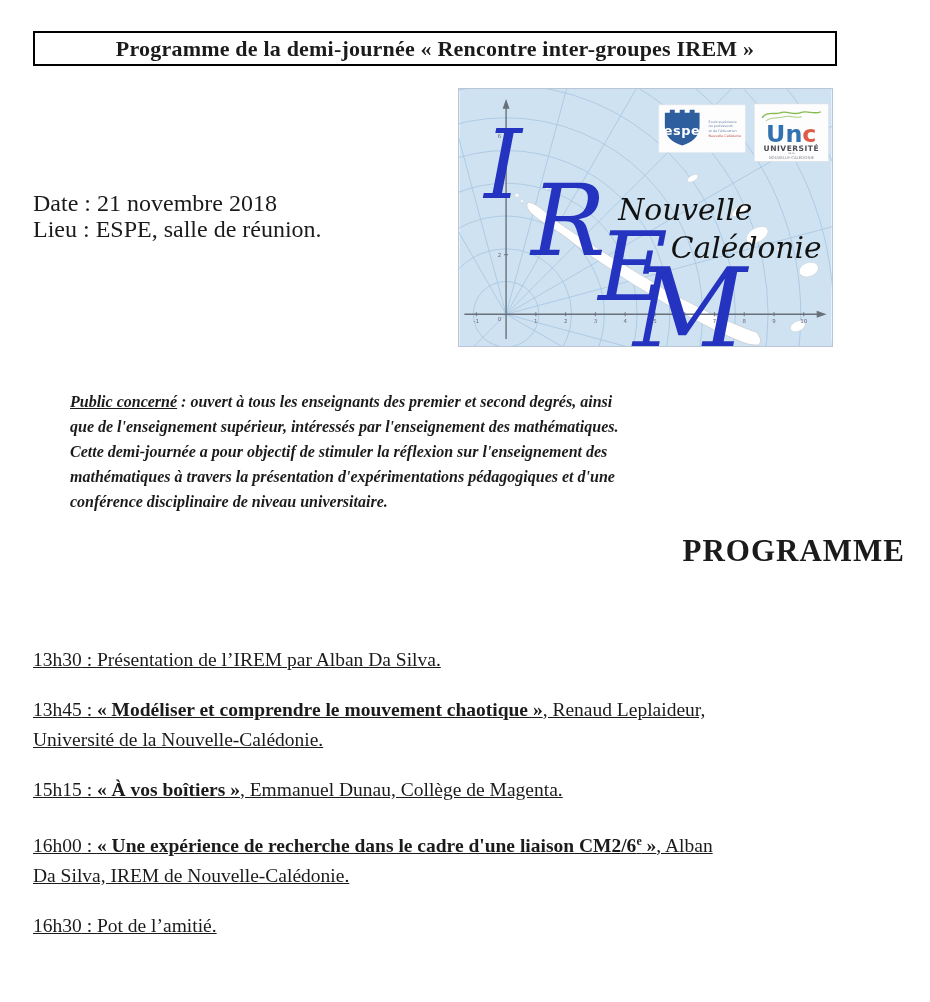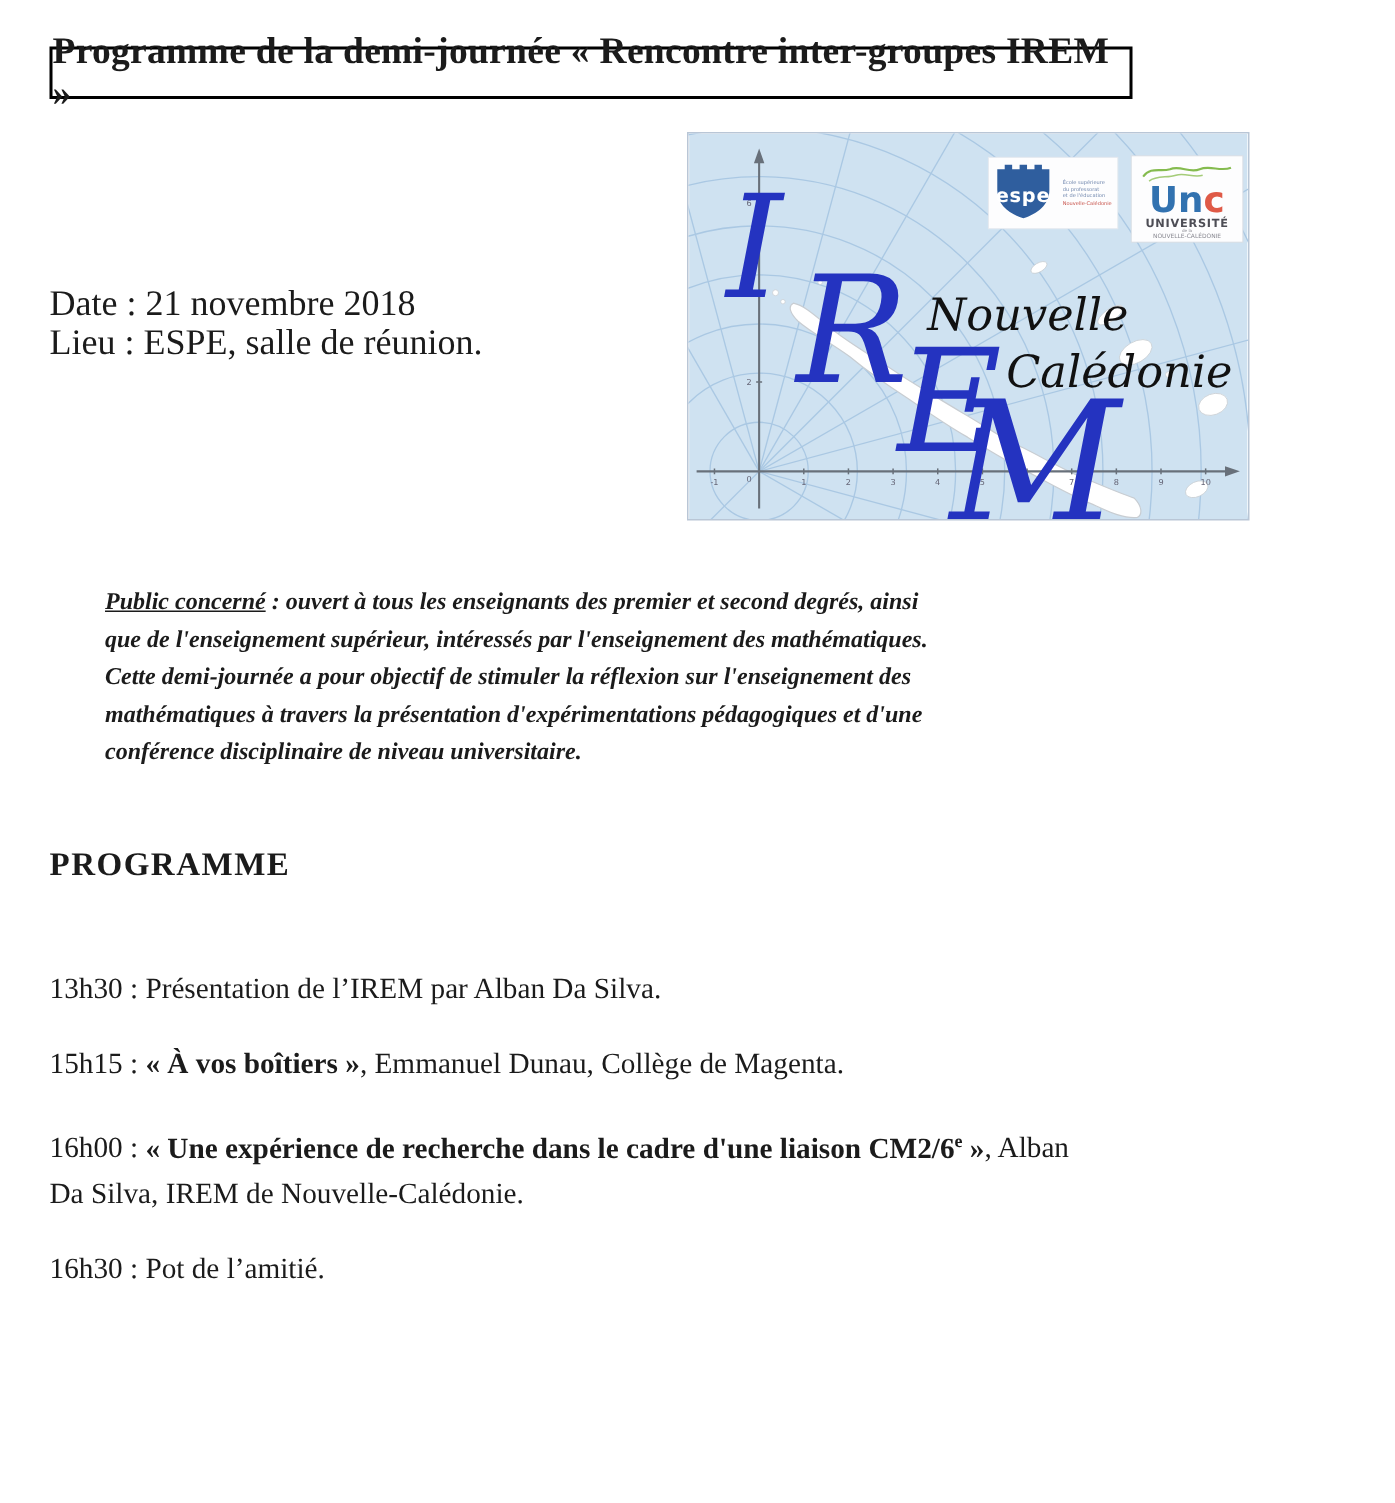--- a/index.html
+++ b/index.html
@@ -6,24 +6,24 @@
   html, body { background: #ffffff; }
   body {
     width: 930px; height: 1002px;
     position: relative;
     font-family: "Liberation Serif", serif;
     color: #1b1b1b;
     overflow: hidden;
   }
   .title-box {
     position: absolute; left: 33px; top: 31px;
-    width: 722px; height: 35px;
+    width: 804px; height: 35px;
     border: 2px solid #000;
     display: flex; align-items: center; justify-content: center;
-    font-size: 25px; font-weight: bold;
+    font-size: 22px; font-weight: bold;
     letter-spacing: 0.2px;
   }
   .info-block {
     position: absolute; left: 33px; top: 190px;
     font-size: 24px; line-height: 26px;
   }
   .logo-card {
     position: absolute; left: 458px; top: 88px;
     width: 375px; height: 259px;
     border: 1px solid #b9c6d6;
@@ -32,29 +32,29 @@
   .audience {
     position: absolute; left: 33px; top: 389px;
     width: 872px;
     font-size: 16px; font-weight: bold; font-style: italic;
     line-height: 25px;
     margin-left: 37px;
   }
   .audience .lead { text-decoration: underline; }
   .audience .lines { white-space: pre-line; }
   .program-heading {
-    position: absolute; left: 33px; top: 563px; width: 872px;
-    text-align: left;
-    font-size: 22px; letter-spacing: 1px;
+    position: absolute; left: 33px; top: 533px; width: 872px;
+    text-align: right;
+    font-size: 31px; letter-spacing: 1px;
   }
   .program-list {
     position: absolute; left: 33px; top: 645px; width: 872px;
     font-size: 19.5px; line-height: 30px;
   }
-  .prog-item { margin-bottom: 20px; }
+  .prog-item { margin-bottom: 20px; text-decoration: underline; }
   .prog-item b sup { font-size: 12px; }
 </style>
 </head>
 <body>
 
 <div class="title-box">
   <span>Programme de la demi-journée « Rencontre inter-groupes IREM »</span>
 </div>
 
 <div class="info-block">
@@ -199,16 +199,17 @@
 <p class="audience"><span class="lead">Public concerné</span><span> : </span><span class="lines">ouvert à tous les enseignants des premier et second degrés, ainsi
 que de l'enseignement supérieur, intéressés par l'enseignement des mathématiques.
 Cette demi-journée a pour objectif de stimuler la réflexion sur l'enseignement des
 mathématiques à travers la présentation d'expérimentations pédagogiques et d'une
 conférence disciplinaire de niveau universitaire.</span></p>
 
 <h2 class="program-heading">PROGRAMME</h2>
 
 <div class="program-list" id="program-list">
     <p class="prog-item"><span>13h30</span><span> : </span><span>Présentation de l’IREM par Alban Da Silva.</span></p>
+    <p class="prog-item"><span>13h45</span><span> : </span><b>« Modéliser et comprendre le mouvement chaotique »</b><span>, Renaud Leplaideur,</span><br><span>Université de la Nouvelle-Calédonie.</span></p>
     <p class="prog-item"><span>15h15</span><span> : </span><b>« À vos boîtiers »</b><span>, Emmanuel Dunau, Collège de Magenta.</span></p>
     <p class="prog-item"><span>16h00</span><span> : </span><b>« Une expérience de recherche dans le cadre d'une liaison CM2/6<sup>e</sup> »</b><span>, Alban</span><br><span>Da Silva, IREM de Nouvelle-Calédonie.</span></p>
     <p class="prog-item"><span>16h30</span><span> : </span><span>Pot de l’amitié.</span></p>
   </div>
 
 </body></html>

